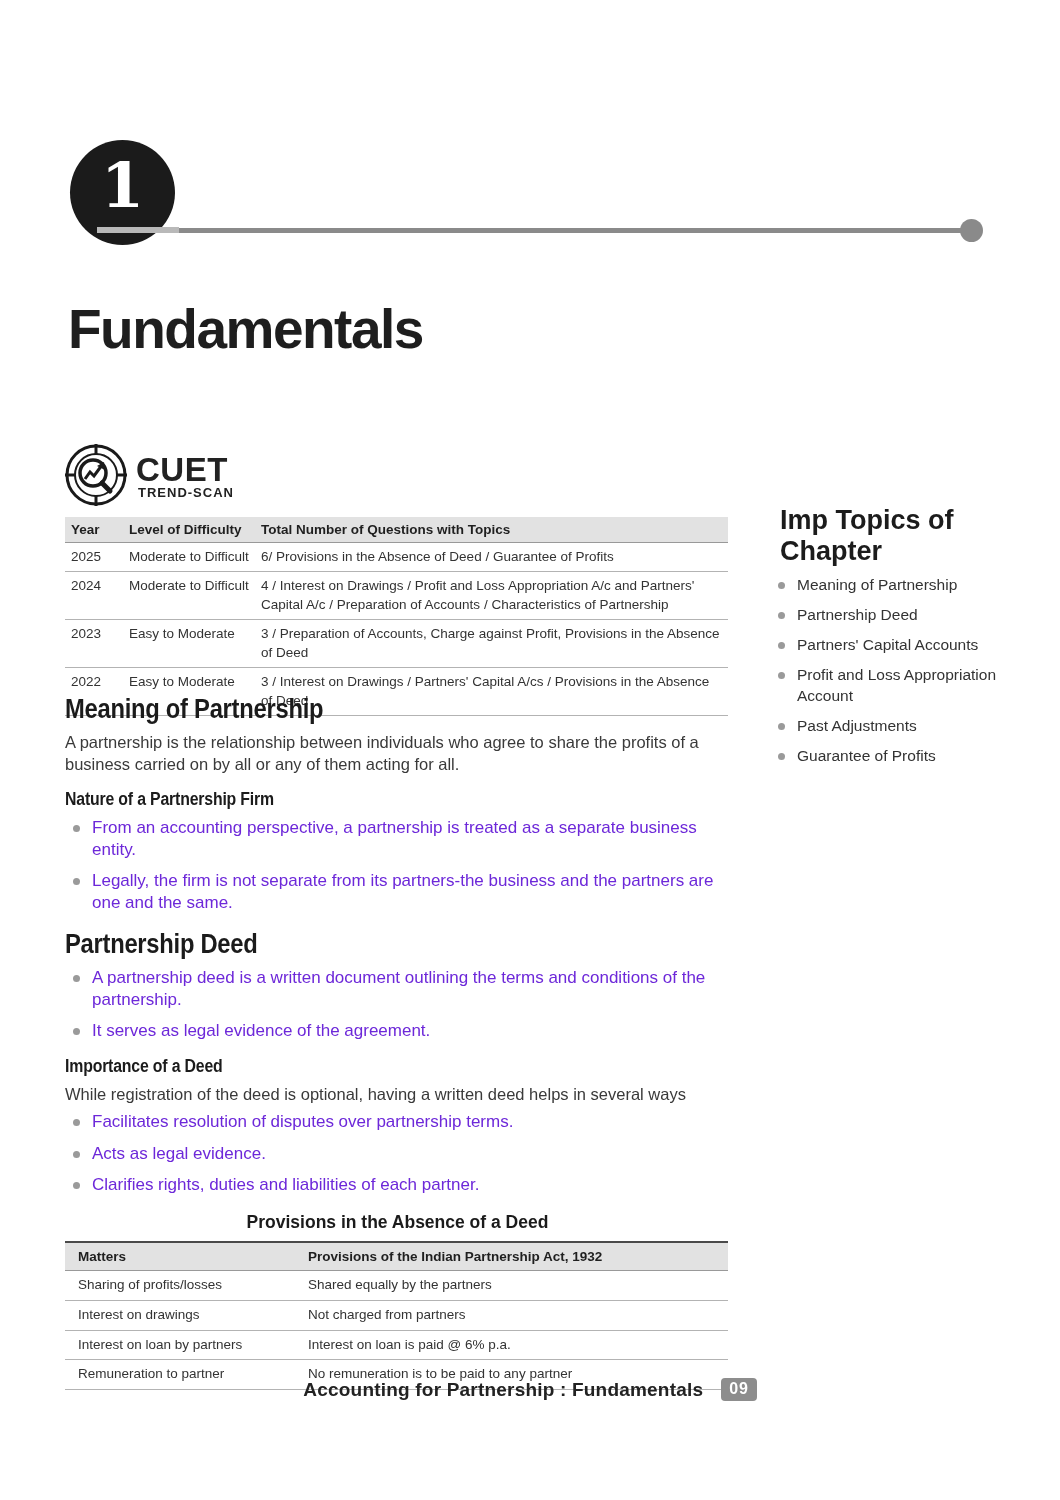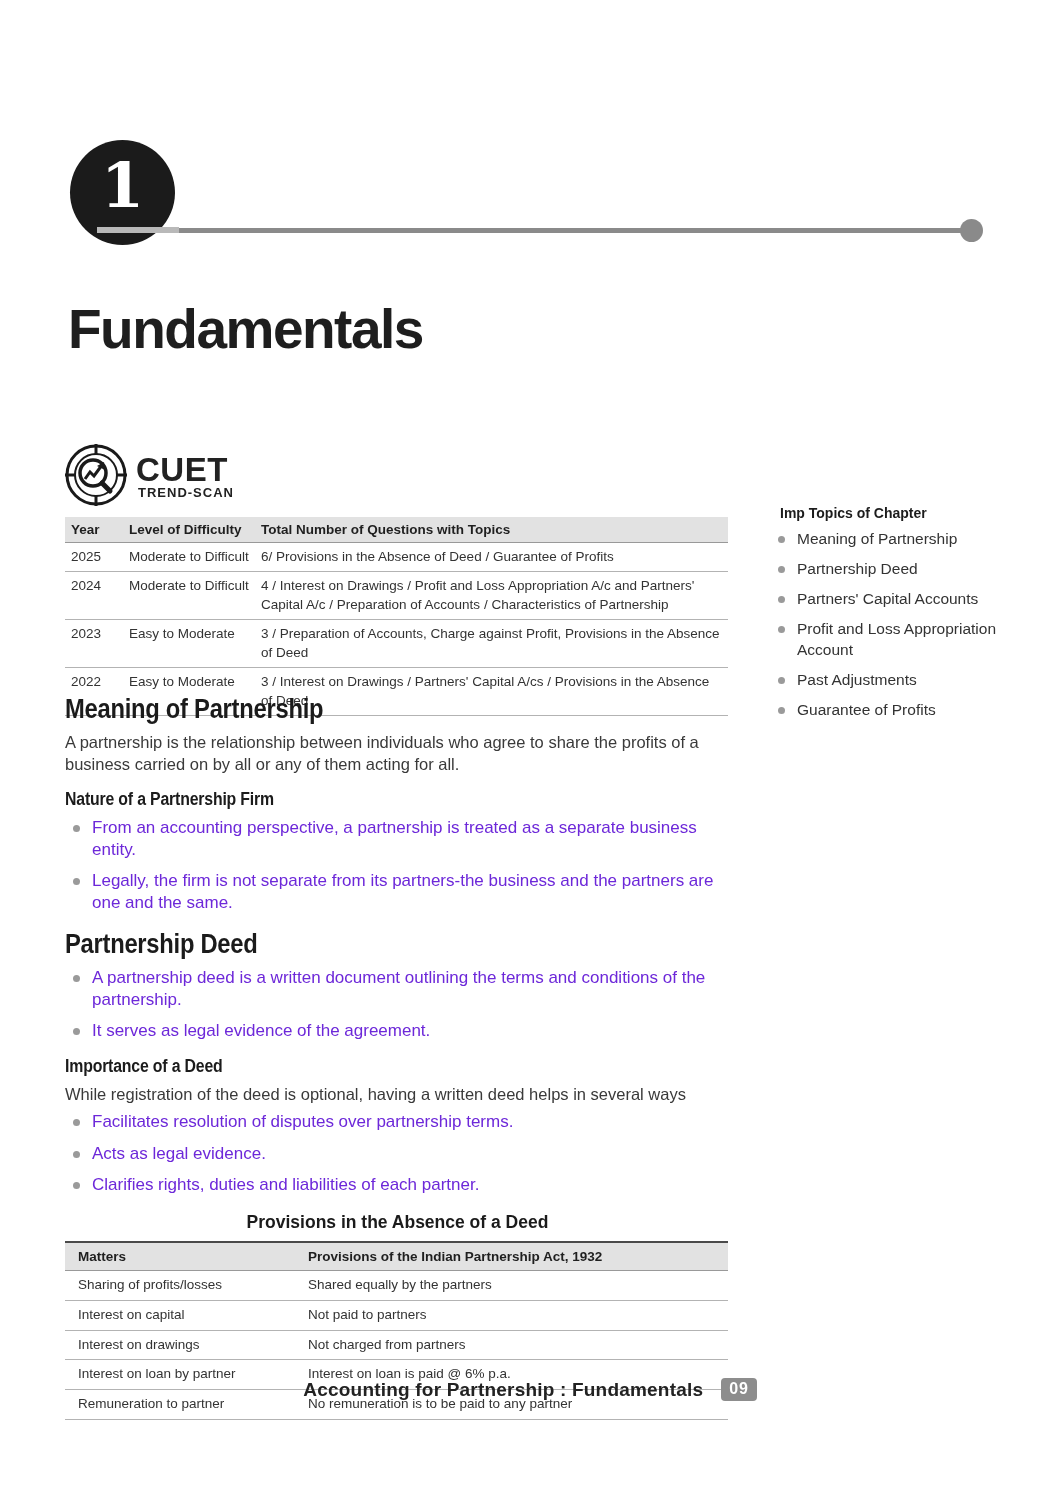--- a/index.html
+++ b/index.html
@@ -55,21 +55,21 @@
     padding:5px 6px; border-bottom:1px solid #999;
   }
   .trend-table td {
     padding:4px 6px; border-bottom:1px solid #b3b3b3; vertical-align:top;
     line-height:1.45;
   }
   .trend-table .col-year  { width:58px; }
   .trend-table .col-diff  { width:132px; }
   
   .sidebar { position:absolute; left:772px; top:505px; width:238px; }
-  .sidebar-title { font-size:14px; font-weight:bold; color:#1c1c1c; margin-left:8px; margin-bottom:8px; }
+  .sidebar-title { font-size:27px; font-weight:bold; color:#1c1c1c; margin-left:8px; margin-bottom:8px; }
   .side-list { list-style:none; }
   .side-list li {
     position:relative; padding-left:25px; font-size:15.5px; color:#333;
     line-height:1.35; margin-bottom:9px;
   }
   .side-list li::before {
     content:""; position:absolute; left:6px; top:7px; width:7px; height:7px;
     border-radius:50%; background:#9a9a9a;
   }
   
@@ -223,29 +223,25 @@
         <th class="col-matter">Matters</th>
         <th>Provisions of the Indian Partnership Act, 1932</th>
       </tr>
     </thead>
     <tbody>
       <tr>
         <td>Sharing of profits/losses</td>
         <td>Shared equally by the partners</td>
       </tr>
       <tr>
-        <td>Interest on capital</td>
-        <td>Not paid to partners</td>
-      </tr>
-      <tr>
         <td>Interest on drawings</td>
         <td>Not charged from partners</td>
       </tr>
       <tr>
-        <td>Interest on loan by partner</td>
+        <td>Interest on loan by partners</td>
         <td>Interest on loan is paid @ 6% p.a.</td>
       </tr>
       <tr>
         <td>Remuneration to partner</td>
         <td>No remuneration is to be paid to any partner</td>
       </tr>
     </tbody>
   </table>
 </main>
 

